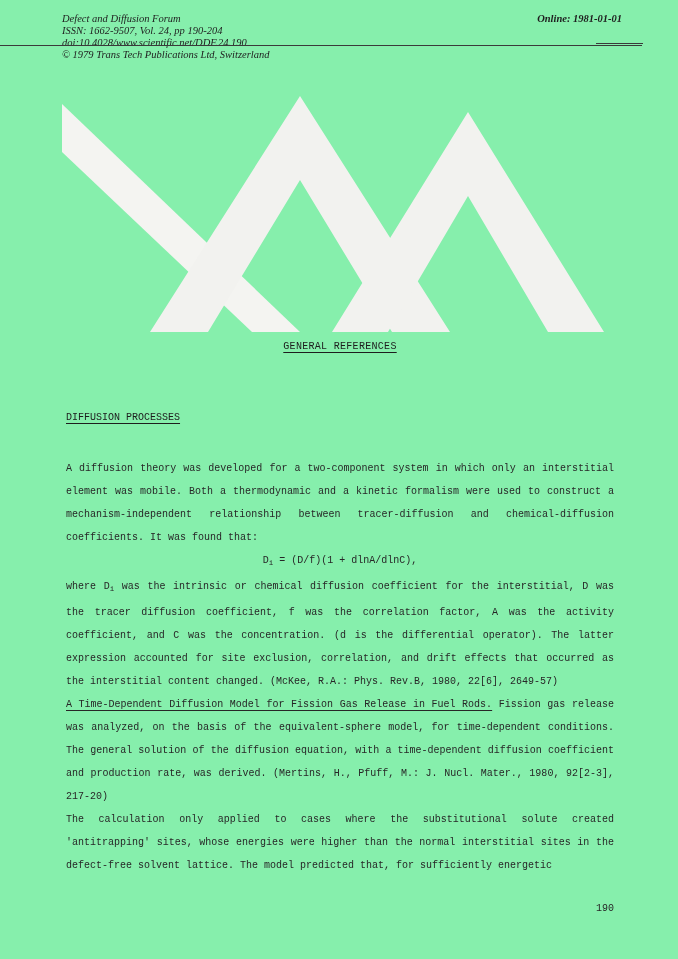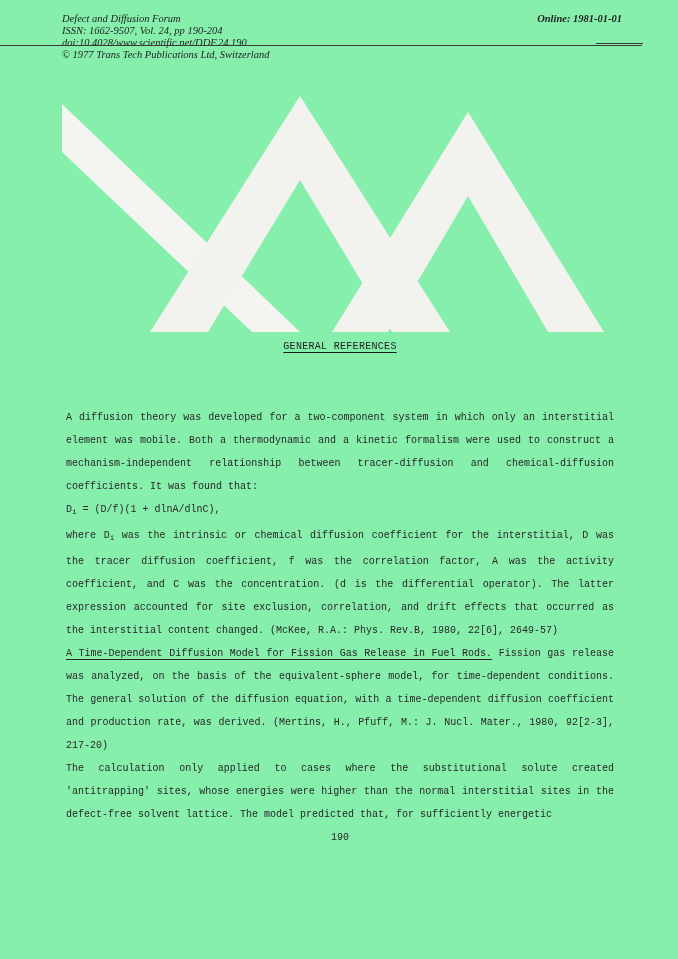--- a/index.html
+++ b/index.html
@@ -38,53 +38,54 @@
   .content {
     position: absolute; top: 406px; left: 66px; width: 548px;
     font-size: 10px; line-height: 23px; text-align: justify;
     color: #272727;
   }
   .section-heading { margin: 0 0 28px 0; font-size: 10px; font-weight: normal; text-align: left; color: #1d1d1d; }
   .entry { margin: 0; }
   .para { margin: 0; }
   .u { text-decoration: underline; text-underline-offset: 2.5px; text-decoration-thickness: 1px; margin-top: 16px; }
   .block { display: block; text-align: left; }
-  .equation { }
+  .equation { text-align: center; }
   sub { font-size: 7.5px; vertical-align: -2px; }
-  .page-number { text-align: center; }
+  .page-number { text-align: right; margin-top: 20px; }
 </style>
 </head>
 <body>
 
 <div class="page">
 
   <svg class="watermark" width="678" height="959" viewBox="0 0 678 959" aria-hidden="true">
     <polygon points="62,104 300,332 252,332 62,152" fill="#f4f4f1"></polygon>
     <polygon points="150,332 300,96 450,332 392,332 300,180 208,332" fill="#f2f2ef"></polygon>
     <polygon points="332,332 468,112 604,332 548,332 468,196 388,332" fill="#f2f2ef"></polygon>
   </svg>
 
   <div class="layer">
 
     <div class="header-block">
       <div>Defect and Diffusion Forum</div>
       <div>ISSN: 1662-9507, Vol. 24, pp 190-204</div>
       <div>doi:10.4028/www.scientific.net/DDF.24.190</div>
-      <div>© 1977 Trans Tech Publications Ltd, Switzerland</div>
+      <div>© 1979 Trans Tech Publications Ltd, Switzerland</div>
     </div>
 
     <div class="online-date">Online: 1981-01-01</div>
 
     <div class="rule-main"></div>
     <div class="rule-right"></div>
 
     <h1 class="doc-title"><span class="u">GENERAL REFERENCES</span></h1>
 
     <main class="content">
 
+      <h2 class="section-heading"><span class="u">DIFFUSION PROCESSES</span></h2>
 
       <div class="entry">
         <p class="para"><span>A diffusion theory was developed for a two-component system in which only an interstitial element was mobile. Both a thermodynamic and a kinetic formalism were used to construct a mechanism-independent relationship between tracer-diffusion and chemical-diffusion coefficients. It was found that:</span></p>
         <div class="equation"><span>D</span><sub>i</sub><span> = (D/f)(1 + dlnA/dlnC),</span></div>
         <p class="para"><span>where D</span><sub>i</sub><span> was the intrinsic or chemical diffusion coefficient for the interstitial, D was the tracer diffusion coefficient, f was the correlation factor, A was the activity coefficient, and C was the concentration. (d is the differential operator). The latter expression accounted for site exclusion, correlation, and drift effects that occurred as the interstitial content changed. (McKee, R.A.: Phys. Rev.B, 1980, 22[6], 2649-57)</span></p>
       </div>
 
       <div class="entry">
         <p class="para"><span class="u">A Time-Dependent Diffusion Model for Fission Gas Release in Fuel Rods.</span> <span>Fission gas release was analyzed, on the basis of the equivalent-sphere model, for time-dependent conditions. The general solution of the diffusion equation, with a time-dependent diffusion coefficient and production rate, was derived. (Mertins, H., Pfuff, M.: J. Nucl. Mater., 1980, 92[2-3], 217-20)</span></p>
       </div>

